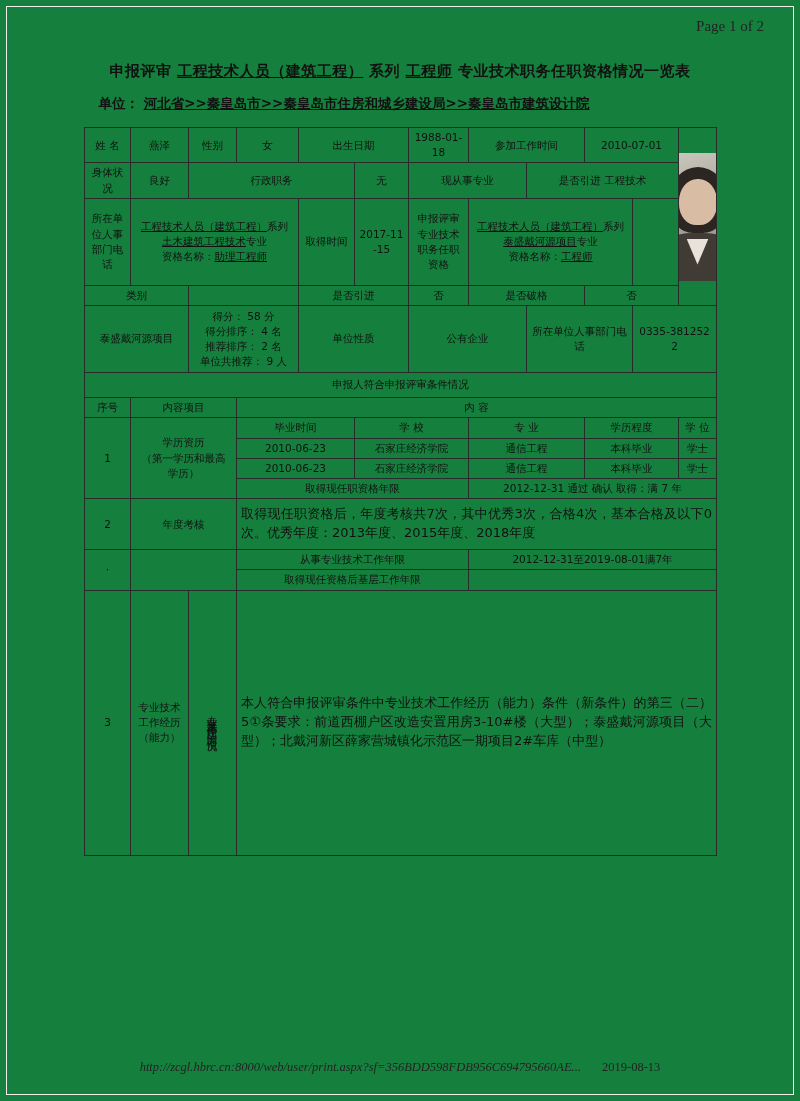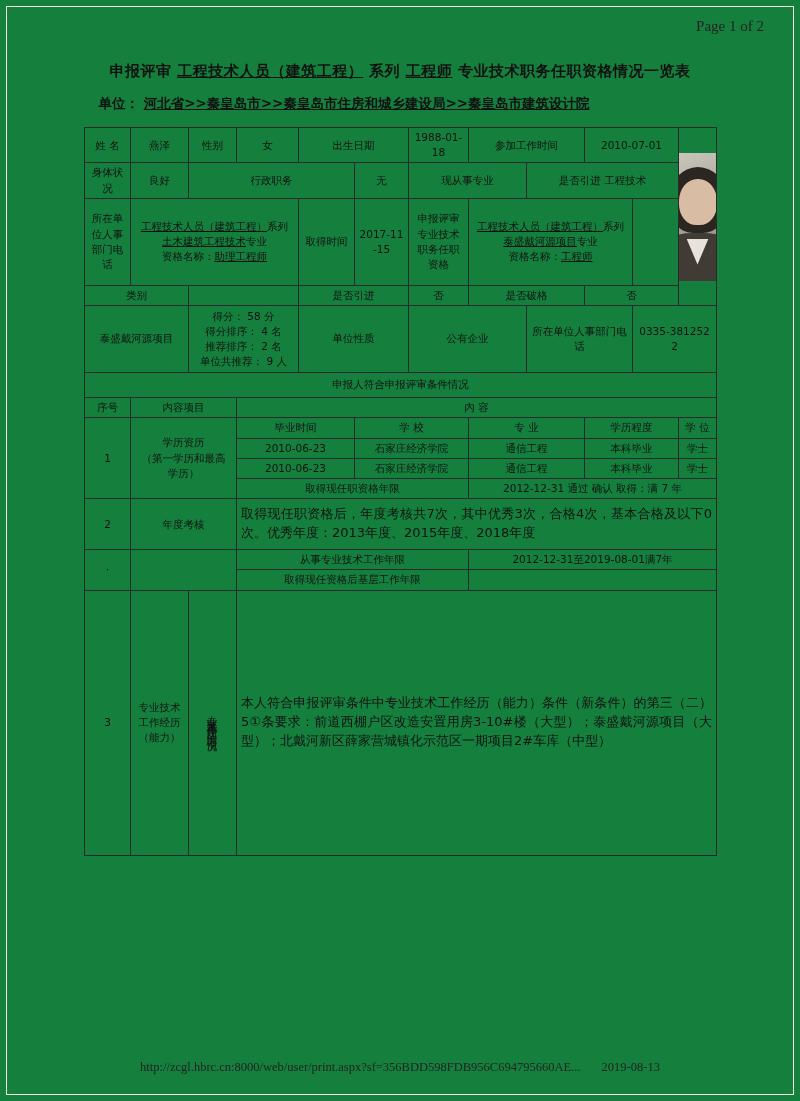--- a/index.html
+++ b/index.html
@@ -153,21 +153,21 @@
   .footer {
     position: absolute;
     left: 0;
     bottom: 26px;
     width: 800px;
     text-align: center;
     font-family: "Liberation Serif", serif;
     font-size: 12.5px;
     color: #222;
   }
-  .footer .url { margin-right: 18px; }
+  .footer .url { margin-right: 18px; font-style: italic; }
   .pad-v { padding-top: 5px; padding-bottom: 5px; }
 </style>
 </head>
 <body>
 
 <div class="page">
 
   <div class="page-number">Page 1 of 2</div>
 
   <div class="doc-title">

